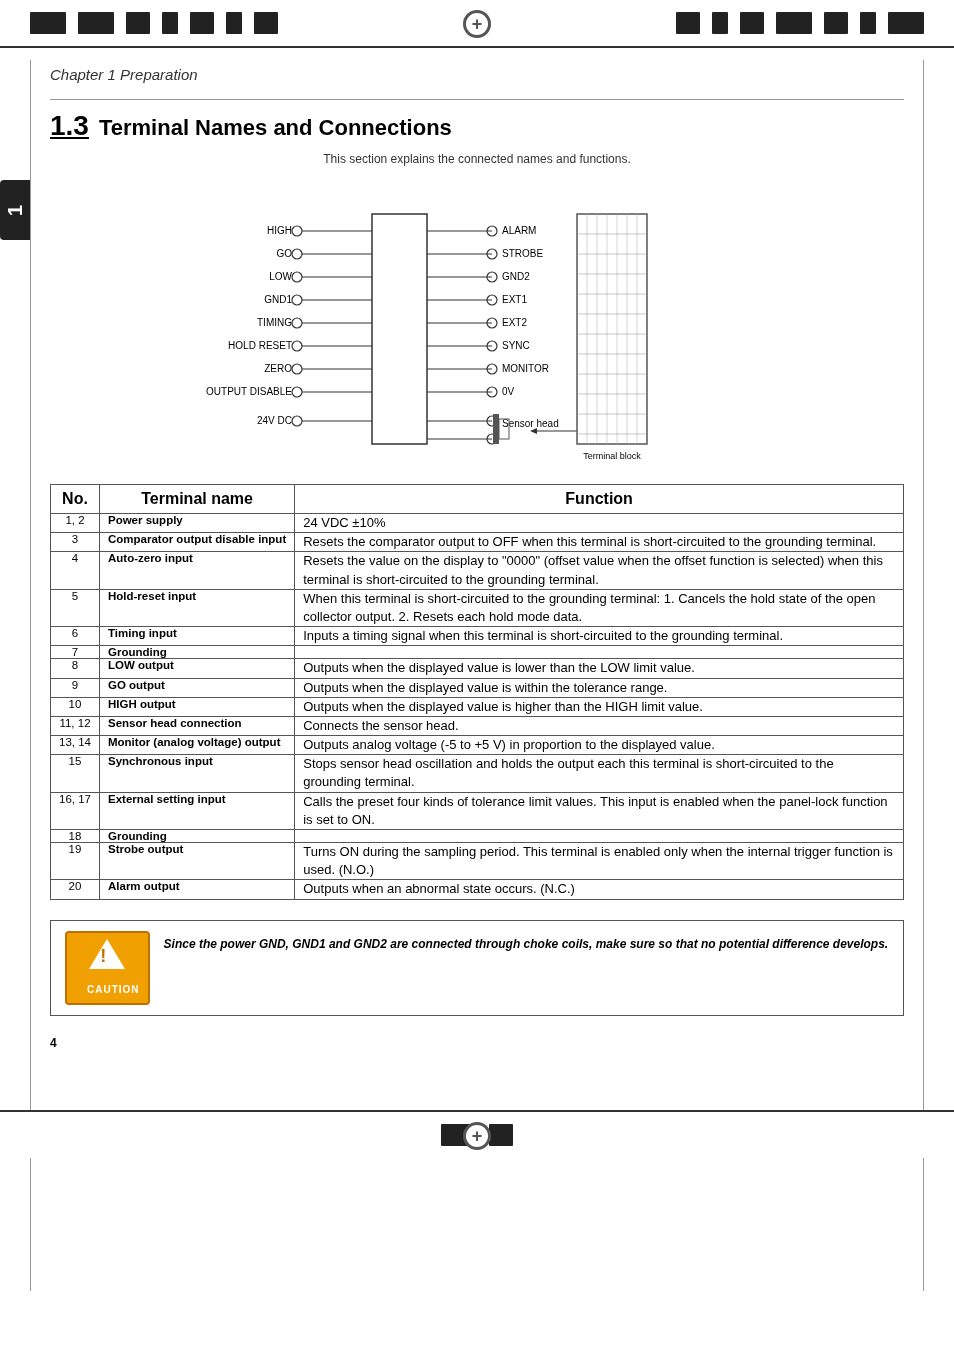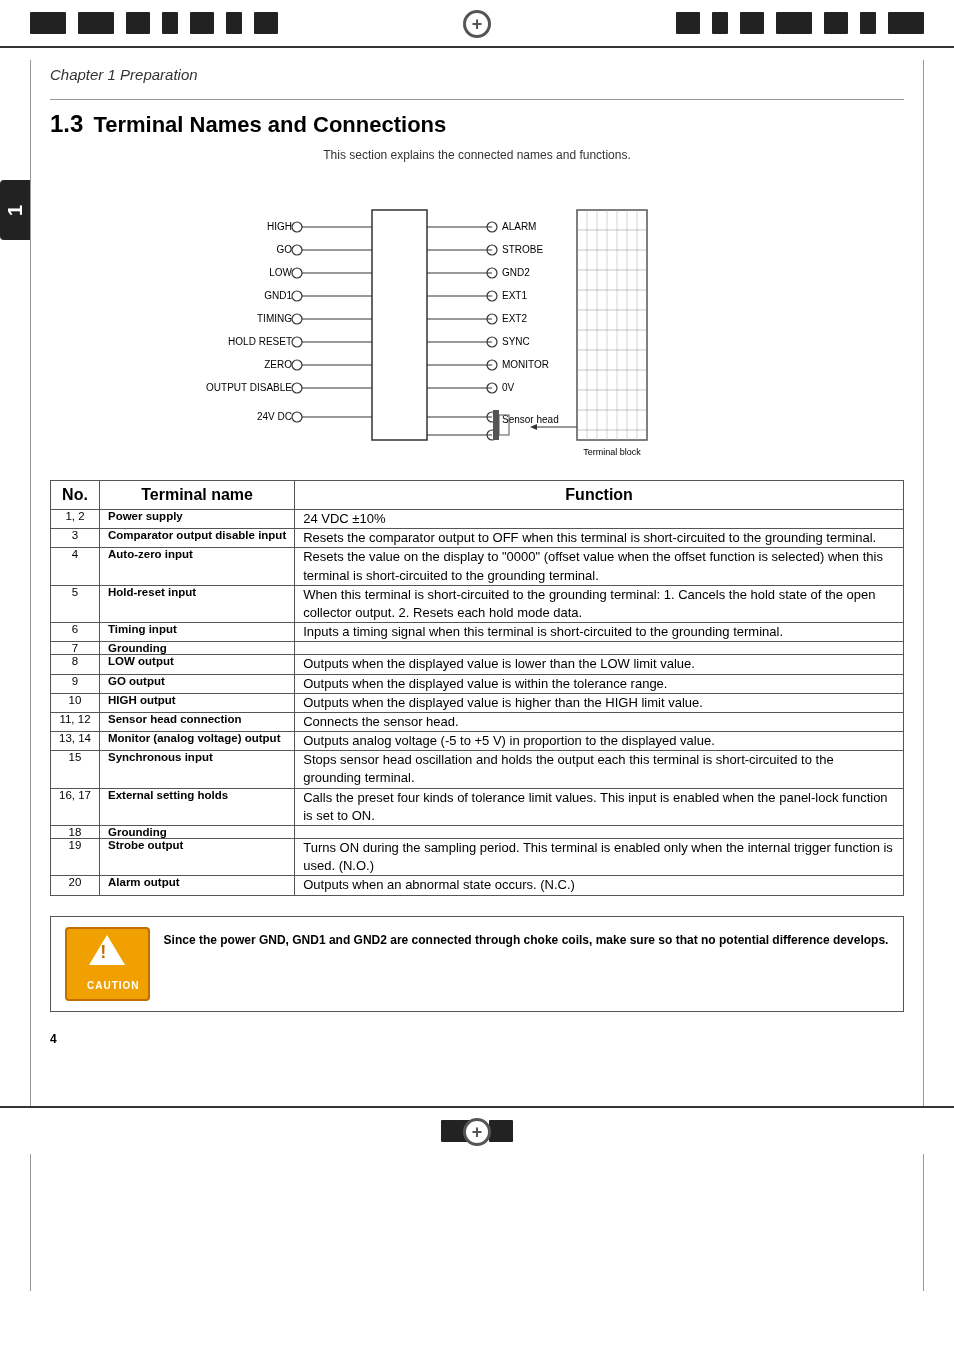--- a/index.html
+++ b/index.html
@@ -110,22 +110,23 @@
     .section-title {
       font-size: 22px;
       font-weight: bold;
       color: #000;
       margin-bottom: 10px;
       display: flex;
       align-items: baseline;
       gap: 10px;
     }
     .section-num {
-      font-size: 24px;
-      font-weight: bold;
+      font-size: 28px;
+      font-weight: bold;
+      text-decoration: underline;
     }
 
     .section-desc {
       font-size: 12px;
       color: #333;
       text-align: center;
       margin-bottom: 18px;
     }
 
     
@@ -188,20 +189,21 @@
       background: #f0a000;
       border: 2px solid #c07000;
       border-radius: 4px;
       min-width: 70px;
       padding: 6px 8px;
       gap: 2px;
     }
     .caution-text {
       font-size: 12px;
       line-height: 1.5;
+      font-style: italic;
       font-weight: bold;
       color: #000;
       padding-top: 4px;
     }
 
     
     .page-number {
       font-size: 12px;
       font-weight: bold;
       color: #000;
@@ -448,21 +450,21 @@
           <td><strong>Monitor (analog voltage) output</strong></td>
           <td>Outputs analog voltage (-5 to +5 V) in proportion to the displayed value.</td>
         </tr>
         <tr>
           <td>15</td>
           <td><strong>Synchronous input</strong></td>
           <td>Stops sensor head oscillation and holds the output each this terminal is short-circuited to the grounding terminal.</td>
         </tr>
         <tr>
           <td>16, 17</td>
-          <td><strong>External setting holds</strong></td>
+          <td><strong>External setting input</strong></td>
           <td>Calls the preset four kinds of tolerance limit values. This input is enabled when the panel-lock function is set to ON.</td>
         </tr>
         <tr>
           <td>18</td>
           <td><strong>Grounding</strong></td>
           <td></td>
         </tr>
         <tr>
           <td>19</td>
           <td><strong>Strobe output</strong></td>

